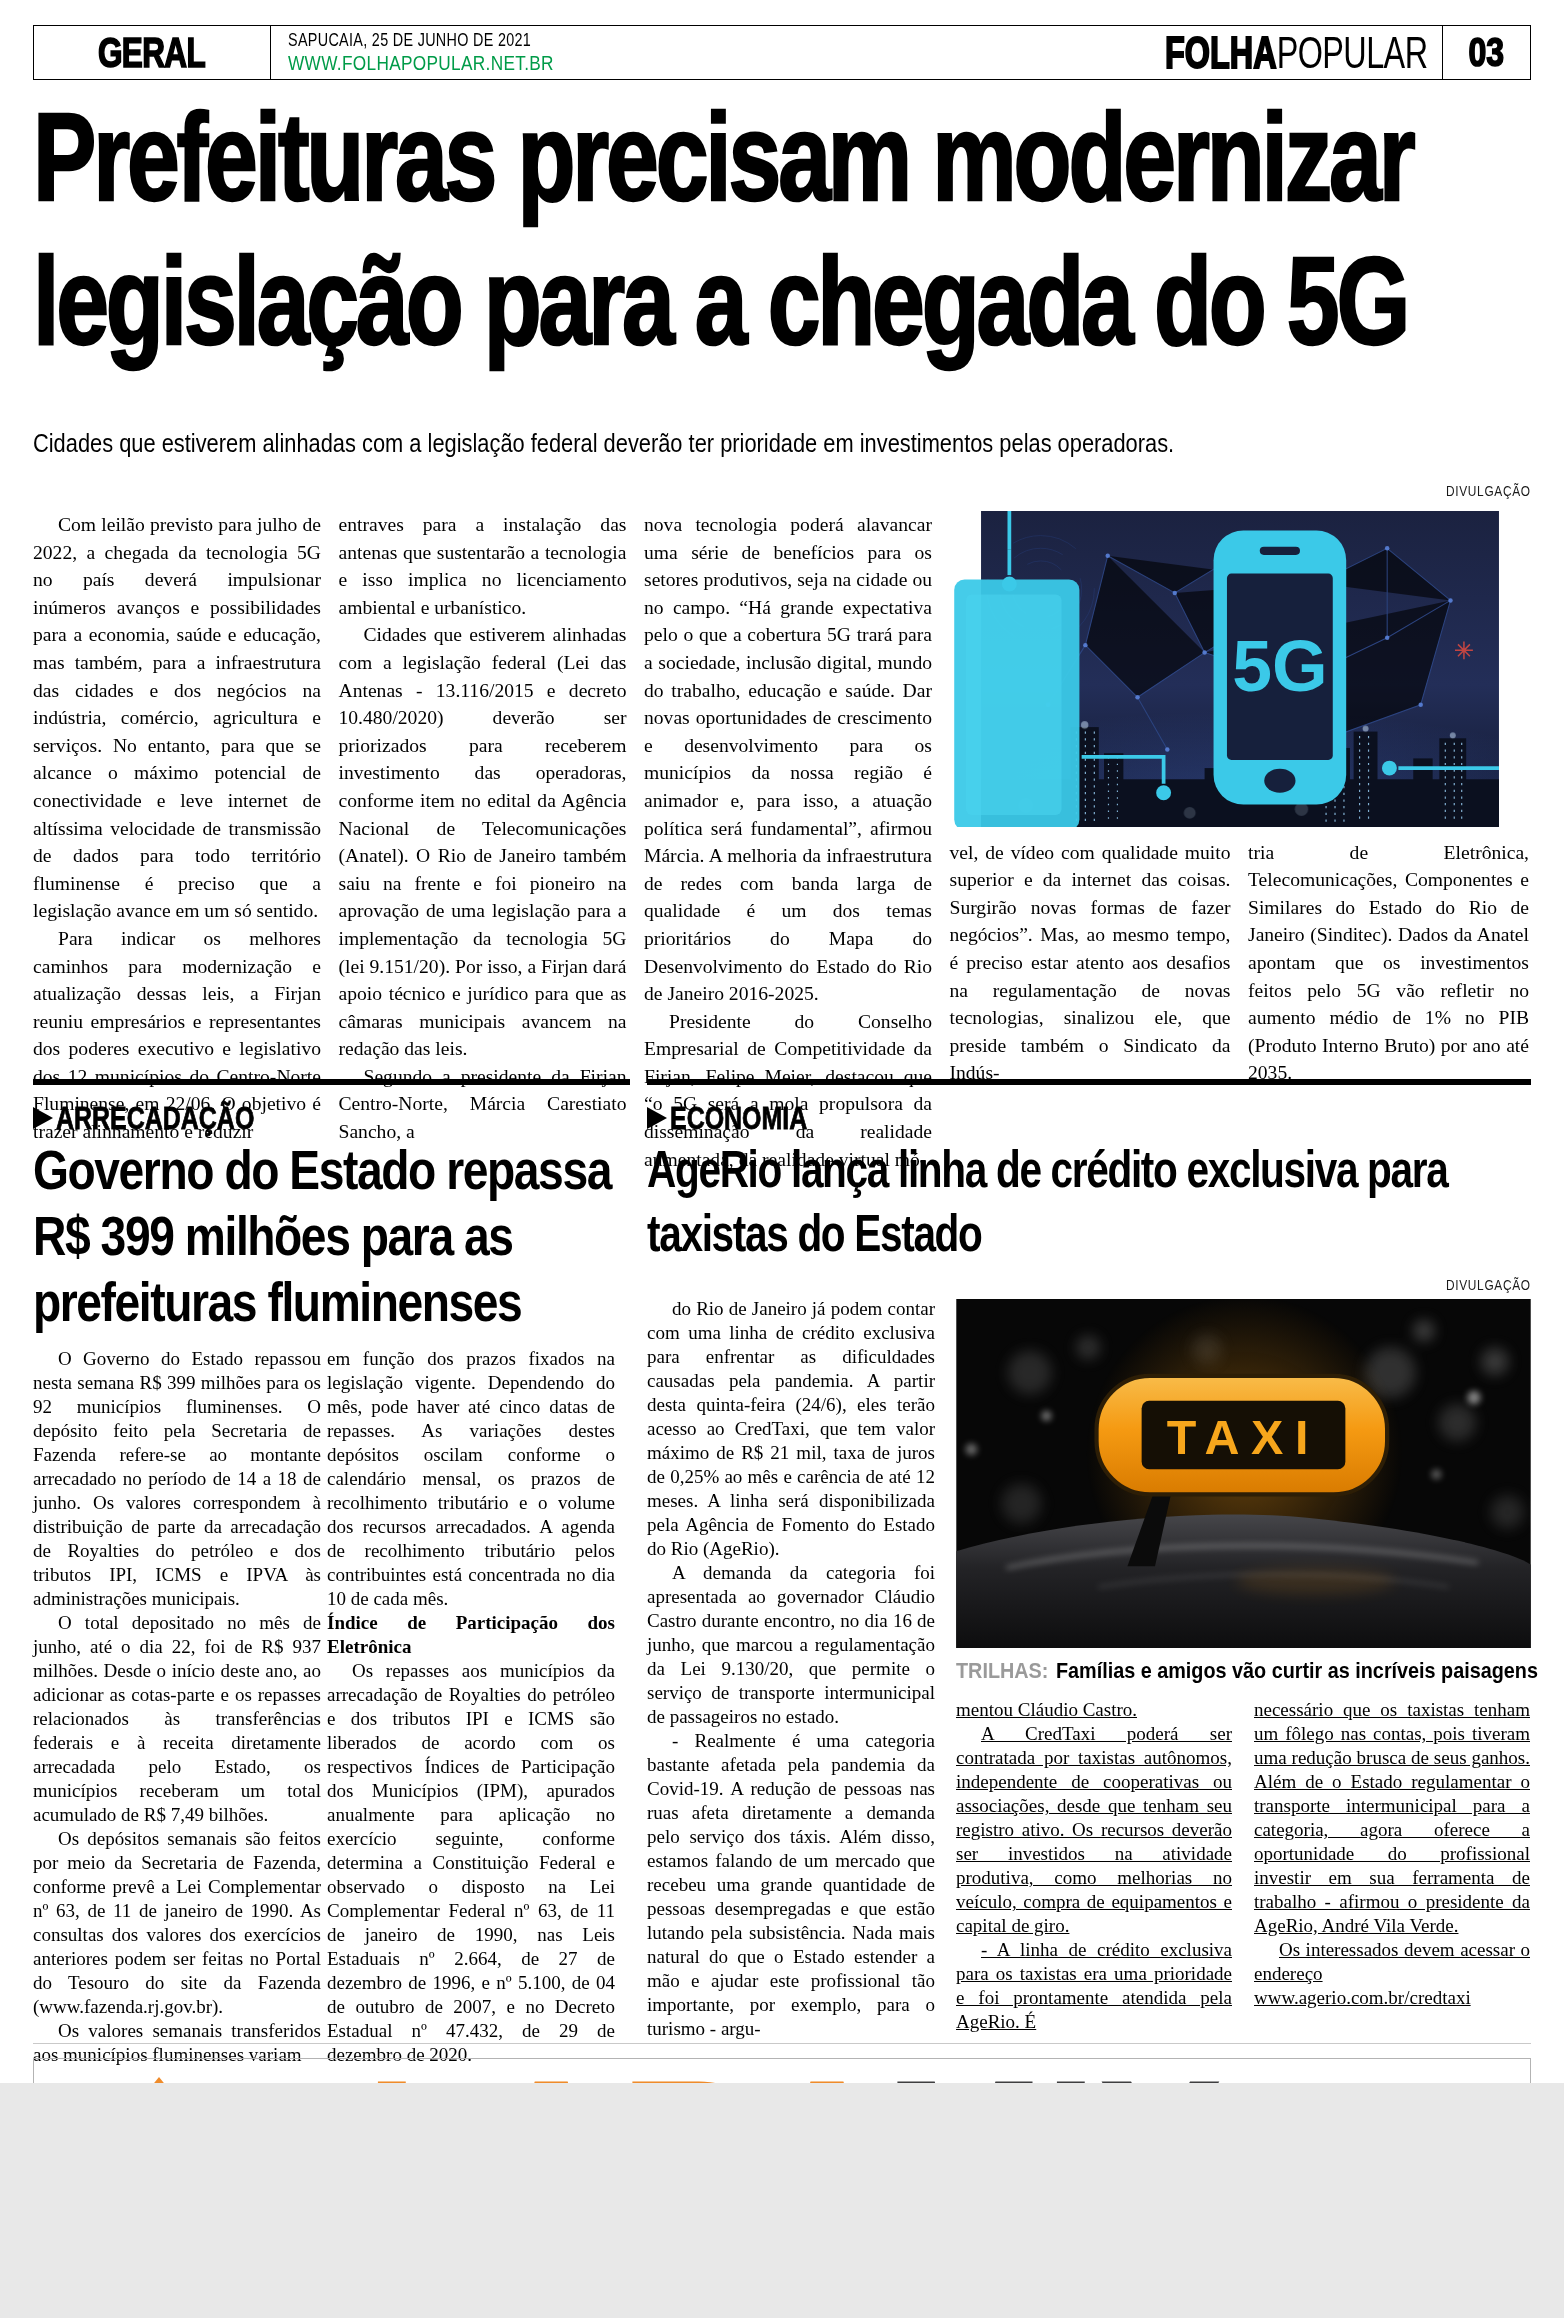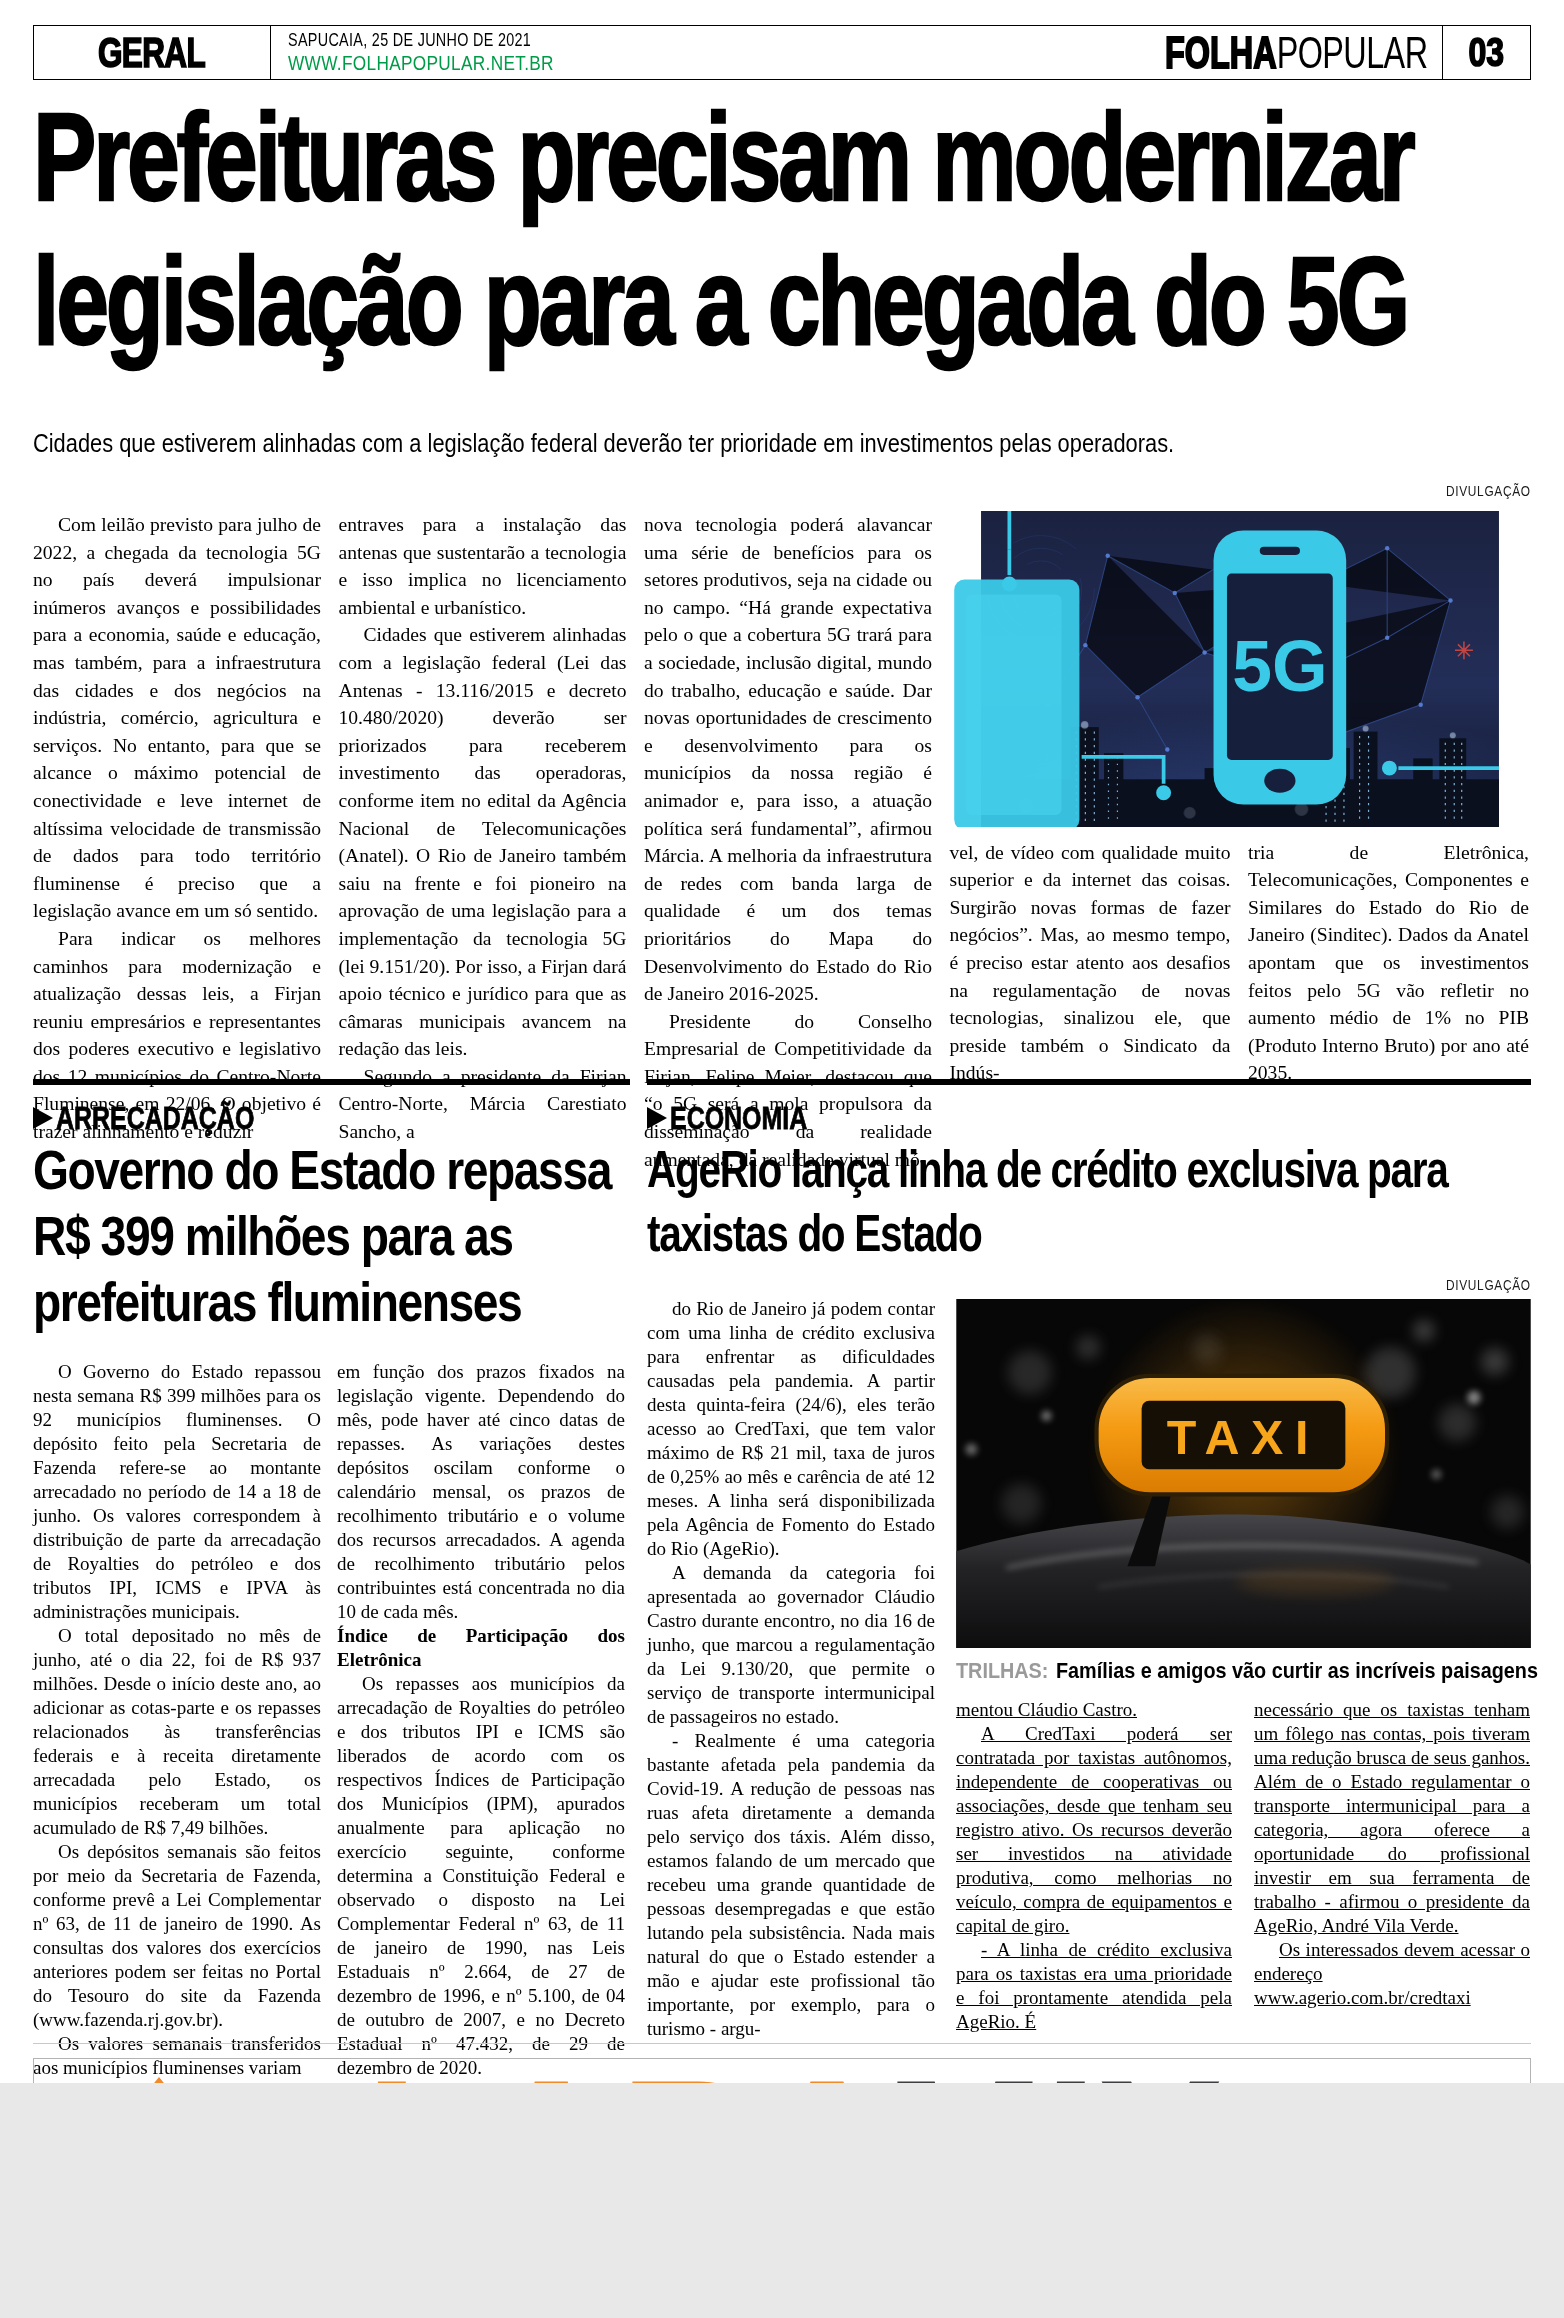--- a/index.html
+++ b/index.html
@@ -64,21 +64,21 @@
   .kicker-txt{font-family:"Liberation Sans",sans-serif;font-weight:700;font-size:32px;letter-spacing:0;
               -webkit-text-stroke:0.8px #000;transform:scaleX(.78);transform-origin:left center;
               display:inline-block;white-space:nowrap;}
   .h2 .line{display:block;white-space:nowrap;font-family:"Liberation Sans",sans-serif;font-weight:700;
             font-size:55px;line-height:66px;letter-spacing:-1.7px;transform:scaleX(.84);transform-origin:left top;}
   .h3 .line{display:block;white-space:nowrap;font-family:"Liberation Sans",sans-serif;font-weight:700;
             font-size:52px;line-height:64px;letter-spacing:-1.7px;transform:scaleX(.78);transform-origin:left top;}
 
   
   .a2{position:absolute;left:33px;top:1099px;width:597px;}
-  .a2cols{display:flex;gap:16px;margin-top:25px;}
+  .a2cols{display:flex;gap:6px;margin-top:12px;}
   .a2cols .col{width:288px;}
 
   
   .a3{position:absolute;left:647px;top:1099px;width:884px;}
   .a3content{display:flex;gap:21px;margin-top:11.7px;}
   .a3content .colA{width:288px;padding-top:20px;}
   .a3right{width:575px;}
   .credit-row{text-align:right;height:22px;}
   .phototaxi{width:575px;height:349px;}
   .caption{margin-top:6.7px;font-family:"Liberation Sans",sans-serif;font-size:22px;font-weight:700;

